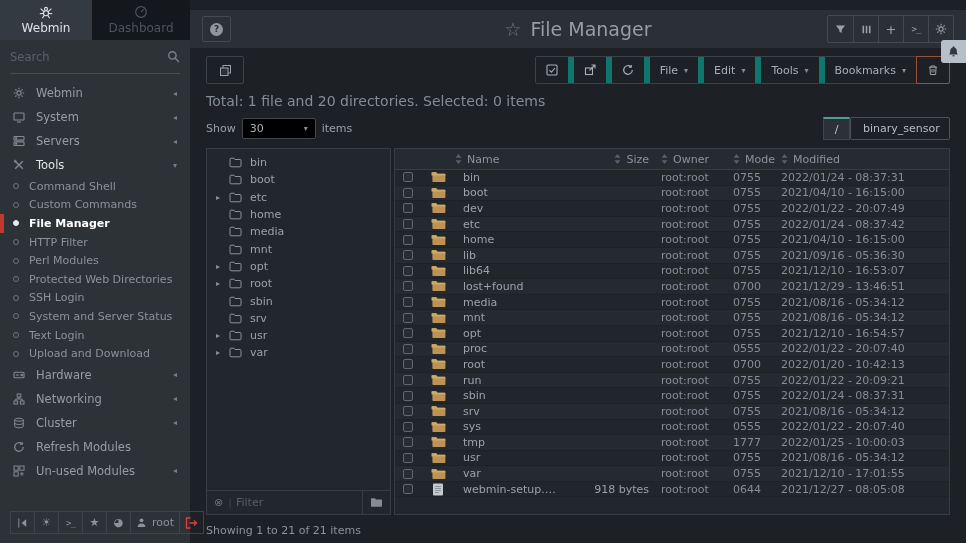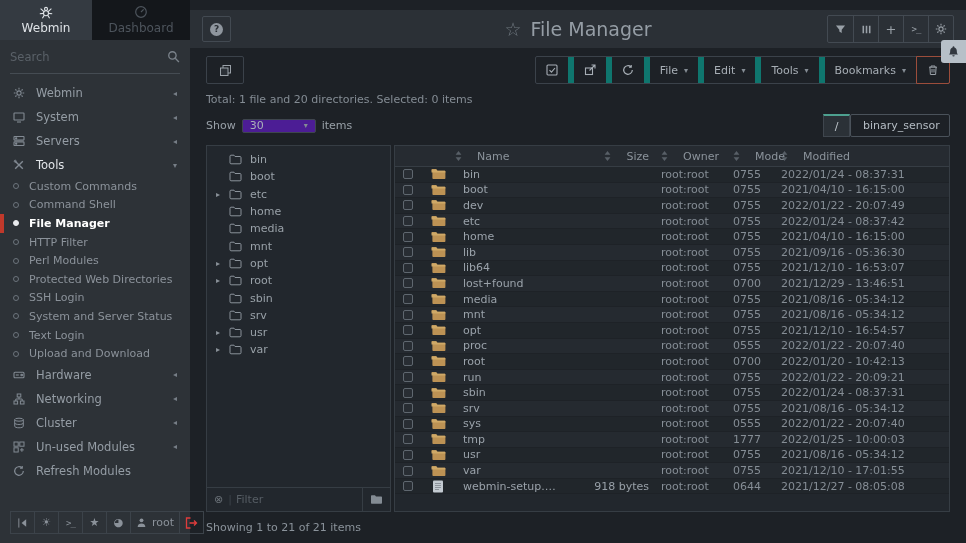--- a/index.html
+++ b/index.html
@@ -57,44 +57,44 @@
   .bell { position:absolute; top:40px; right:0; width:25px; height:23px; background:#b7c0c8; border-radius:3px 0 0 3px; display:flex; align-items:center; justify-content:center; z-index:5; cursor:pointer; }
 
   .content { flex:1; padding:0 16px; display:flex; flex-direction:column; }
   .toolbar-row { margin-top:8px; display:flex; align-items:center; height:28px; }
   .copy-btn { width:38px; height:28px; border:1px solid #3b424a; border-radius:2px; display:flex; align-items:center; justify-content:center; color:#9aa1a8; cursor:pointer; }
   .toolbar-right { margin-left:auto; display:flex; height:28px; border:1px solid #3b424a; border-radius:2px; }
   .tb-btn { padding:0 10px; display:flex; align-items:center; gap:6px; color:#a7aeb5; border-left:6px solid #0f766e; cursor:pointer; }
   .tb-btn:first-child { border-left:none; }
   .tb-caret { font-size:8px; color:#848c94; }
   .tb-trash { border:1px solid #9c4d3b; margin:-1px -1px -1px 0; padding:0 10px; display:flex; align-items:center; border-radius:0 2px 2px 0; color:#9aa1a8; cursor:pointer; }
-  .status-line { margin-top:9px; color:#848c94; font-size:11px; }
+  .status-line { margin-top:9px; color:#848c94; font-size:14px; }
   .controls-row { margin-top:8px; display:flex; align-items:center; gap:6px; color:#99a1a8; }
-  .select-box { width:74px; height:14px; background:#4c1d95; border:1px solid #3f464e; border-radius:2px; display:flex; align-items:center; justify-content:space-between; padding:0 7px; color:#aab1b8; cursor:pointer; }
+  .select-box { width:74px; height:21px; background:#000000; border:1px solid #3f464e; border-radius:2px; display:flex; align-items:center; justify-content:space-between; padding:0 7px; color:#aab1b8; cursor:pointer; }
   .path-group { margin-left:auto; display:flex; align-items:center; }
   .root-btn { width:27px; height:23px; background:#2b3137; border:1px solid #3f464e; border-top:2px solid #4da08f; color:#c2c9cf; display:flex; align-items:center; justify-content:center; cursor:pointer; }
   .path-input { width:100px; height:23px; border:1px solid #4a525a; border-radius:2px; background:transparent; color:#b4bcc3; padding-left:12px; font-size:11px; font-family:inherit; outline:none; }
 
   .panels { margin-top:8px; display:flex; gap:3px; height:367px; }
   .tree-panel { width:185px; flex:0 0 185px; background:#22272d; border:1px solid #363d44; display:flex; flex-direction:column; }
   .tree-list { flex:1; padding-top:5px; }
   .tree-row { height:17.3px; display:flex; align-items:center; padding-left:9px; color:#99a1a8; cursor:pointer; }
   .tree-caret { width:13px; font-size:8px; color:#8a9199; }
   .tree-folder { margin-right:8px; color:#8b939b; display:flex; }
   .filter-bar { height:24px; border-top:1px solid #363d44; display:flex; align-items:center; padding-left:7px; color:#596068; }
   .filter-clear { font-size:11px; color:#6a7178; margin-right:5px; cursor:pointer; }
   .filter-divider { color:#3c434a; margin-right:4px; }
   .filter-bar input { flex:1; min-width:0; background:transparent; border:none; outline:none; color:#8b939b; font-size:11px; font-family:inherit; }
   .filter-bar input::placeholder { color:#565d64; }
   .filter-folder-btn { width:28px; align-self:stretch; border-left:1px solid #363d44; display:flex; align-items:center; justify-content:center; color:#848c94; cursor:pointer; }
 
   .table-panel { flex:1; background:#22272d; border:1px solid #363d44; display:flex; flex-direction:column; overflow:hidden; }
   .t-head, .t-row { display:grid; grid-template-columns:26px 34px 1fr 100px 72px 48px 132px; padding-right:36px; align-items:center; }
   .t-head { height:21px; background:#262b31; border-bottom:1px solid #363d44; color:#8b939b; }
-  .th-cell { display:flex; align-items:center; gap:15px; cursor:pointer; }
+  .th-cell { display:flex; align-items:center; gap:5px; cursor:pointer; }
   .th-size { justify-content:flex-end; padding-right:12px; }
   .sort-ico { opacity:.8; }
   .t-row { height:15.6px; border-bottom:1px solid #1e2227; cursor:pointer; }
   .t-row:nth-child(even) { background:#252a30; }
   .t-row:nth-child(odd) { background:#21262b; }
   .cb-cell { display:flex; justify-content:center; }
   .checkbox { width:10px; height:10px; border:1px solid #5f676f; border-radius:2px; background:#282d33; cursor:pointer; }
   .icon-cell { display:flex; justify-content:center; }
   .name-cell { color:#9aa2aa; padding-left:8px; white-space:nowrap; overflow:hidden; text-overflow:ellipsis; }
   .size-cell { text-align:right; padding-right:12px; color:#98a0a8; }
@@ -180,25 +180,25 @@
           <circle cx="2.2" cy="2.2" r="1" stroke-width="1"></circle>
         </svg>
       </span>
       <span class="nav-label">Tools</span>
       <span class="chev chev-down"></span>
     </div>
 
     <div class="submenu">
 
         <div class="sub-item">
+          <span>Command Shell</span>
+        </div>
+
+        <div class="sub-item">
           <span>Custom Commands</span>
-        </div>
-
-        <div class="sub-item">
-          <span>Command Shell</span>
         </div>
 
         <div class="sub-item active">
           <span>File Manager</span>
         </div>
 
         <div class="sub-item">
           <span>HTTP Filter</span>
         </div>
 
@@ -256,38 +256,38 @@
           <ellipse cx="6" cy="2.7" rx="4.3" ry="1.5"></ellipse>
           <path d="M1.7 2.7v6.6c0 .8 1.9 1.5 4.3 1.5s4.3-.7 4.3-1.5V2.7"></path>
           <path d="M1.7 6c0 .8 1.9 1.5 4.3 1.5S10.3 6.8 10.3 6"></path>
         </svg>
       </span>
       <span class="nav-label">Cluster</span>
       <span class="chev chev-left"></span>
     </div>
     <div class="nav-item">
       <span class="nav-icon">
+        <svg width="12" height="12" viewBox="0 0 12 12" fill="none" stroke="currentColor" stroke-width="1.2">
+          <path d="M10.3 6a4.3 4.3 0 1 1-1.3-3.1"></path>
+            <path d="M9.2 1v2.2H7"></path>
+        </svg>
+      </span>
+      <span class="nav-label">Refresh Modules</span>
+    </div>
+    <div class="nav-item">
+      <span class="nav-icon">
         <svg width="12" height="12" viewBox="0 0 12 12" fill="none" stroke="currentColor" stroke-width="1">
           <rect x="1" y="1" width="4.2" height="4.2"></rect>
             <rect x="6.8" y="1" width="4.2" height="4.2"></rect>
             <rect x="1" y="6.8" width="4.2" height="4.2"></rect>
           <path d="M8.9 7v3.8M7 8.9h3.8"></path>
         </svg>
       </span>
       <span class="nav-label">Un-used Modules</span>
       <span class="chev chev-left"></span>
-    </div>
-    <div class="nav-item">
-      <span class="nav-icon">
-        <svg width="12" height="12" viewBox="0 0 12 12" fill="none" stroke="currentColor" stroke-width="1.2">
-          <path d="M10.3 6a4.3 4.3 0 1 1-1.3-3.1"></path>
-            <path d="M9.2 1v2.2H7"></path>
-        </svg>
-      </span>
-      <span class="nav-label">Refresh Modules</span>
     </div>
   </div>
 
   <div class="bottom-bar">
     <div class="bb-btn">
       <span>
         <svg width="11" height="10" viewBox="0 0 12 10">
             <path d="M2 0v10" stroke="currentColor"></path>
             <path d="M10 1L5 5l5 4z" fill="currentColor"></path>
           </svg>

